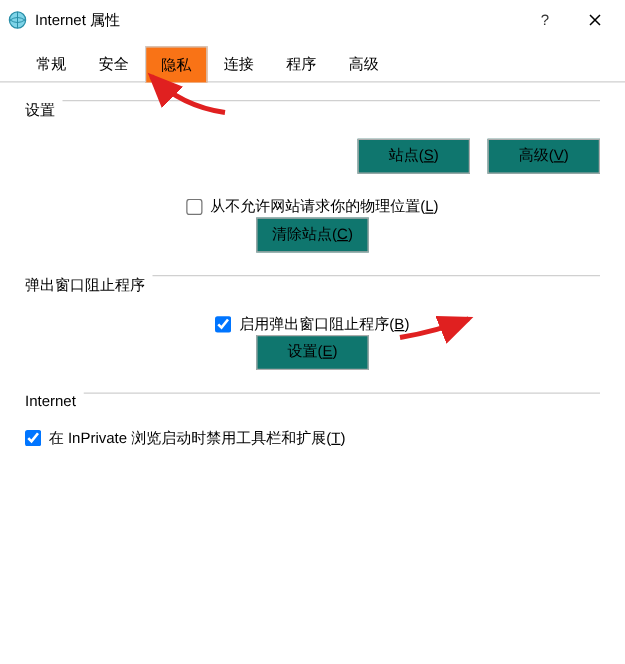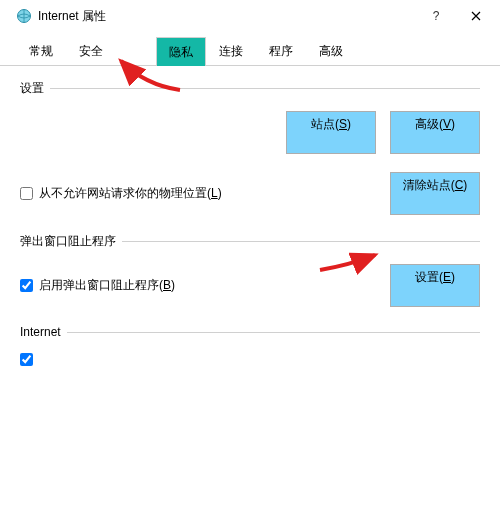--- a/index.html
+++ b/index.html
@@ -1,37 +1,37 @@
 <!DOCTYPE html>
 <html><head>
 <meta charset="utf-8">
 <style>
 * { box-sizing: border-box; margin: 0; padding: 0; font-family: "Microsoft YaHei", "Segoe UI", sans-serif; font-size: 12px; }
 body { background: #fff; width: 500px; height: 531px; overflow: hidden; position: relative; }
 
-.titlebar { display: flex; align-items: center; height: 32px; padding: 0 4px 0 16px; justify-content: center; }
+.titlebar { display: flex; align-items: center; height: 32px; padding: 0 4px 0 6px; justify-content: center; }
 .titlebar .icon { width: 16px; height: 16px; margin-right: 6px; }
 .titlebar .title { flex: 1; font-size: 12px; color: #000; }
 .titlebar .win-btn { width: 40px; height: 28px; display: flex; align-items: center; justify-content: center; color: #333; }
 
 .tabs { display: flex; border-bottom: 1px solid #d0d0d0; padding: 0 16px; margin-top: 4px; }
 .tab { padding: 6px 12px 5px; border: 1px solid transparent; border-bottom: none; cursor: default; color: #000; }
-.tab.active { background: #14b8a6; border-color: #d0d0d0; position: relative; top: 1px; margin-left: 40px; }
+.tab.active { background: #f97316; border-color: #d0d0d0; position: relative; top: 1px; }
 
 .pane { padding: 14px 20px 14px 20px; }
 
 .section { margin-bottom: 18px; }
-.section-header { display: flex; align-items: center; margin-bottom: 14px; }
+.section-header { display: flex; align-items: flex-start; margin-bottom: 14px; }
 .section-header .label { color: #000; white-space: nowrap; }
 .section-header .rule { flex: 1; height: 1px; background: #d0d0d0; margin-left: 6px; }
 
-.btn { min-width: 90px; height: 43px; background: #7dd3fc; border: 1px solid #adadad; text-align: center; line-height: 24px; cursor: default; }
+.btn { min-width: 90px; height: 28px; background: #0f766e; border: 1px solid #adadad; text-align: center; line-height: 24px; cursor: default; }
 .btn-row { display: flex; justify-content: flex-end; gap: 14px; margin-top: 6px; }
 
-.row { display: flex; align-items: center; margin-bottom: 6px; }
+.row { display: flex; align-items: center; margin-bottom: 6px; flex-direction: column; }
 .row .text { flex: 1; }
 .checkbox { display: flex; align-items: center; gap: 6px; }
 .checkbox input { width: 13px; height: 13px; }
 .u { text-decoration: underline; }
 
 .arrow { position: absolute; pointer-events: none; }
 .arrow svg { overflow: visible; }
 </style>
 </head>
 <body>
@@ -98,20 +98,21 @@
     </div>
   </div>
 
   <div class="section">
     <div class="section-header">
       <span class="label">Internet</span>
       <span class="rule"></span>
     </div>
     <label class="checkbox">
       <input type="checkbox" checked="" style="">
+      <span>在 InPrivate 浏览启动时禁用工具栏和扩展(<span class="u">T</span>)</span>
     </label>
   </div>
 
 </div>
 
 <div class="arrow" style="left:115px; top:55px;">
   <svg width="70" height="40">
       <defs>
         <marker id="ah1" markerWidth="8" markerHeight="8" refX="6" refY="3" orient="auto">
           <path d="M0 0 L7 3 L0 6 Z" fill="#e02020"></path>

